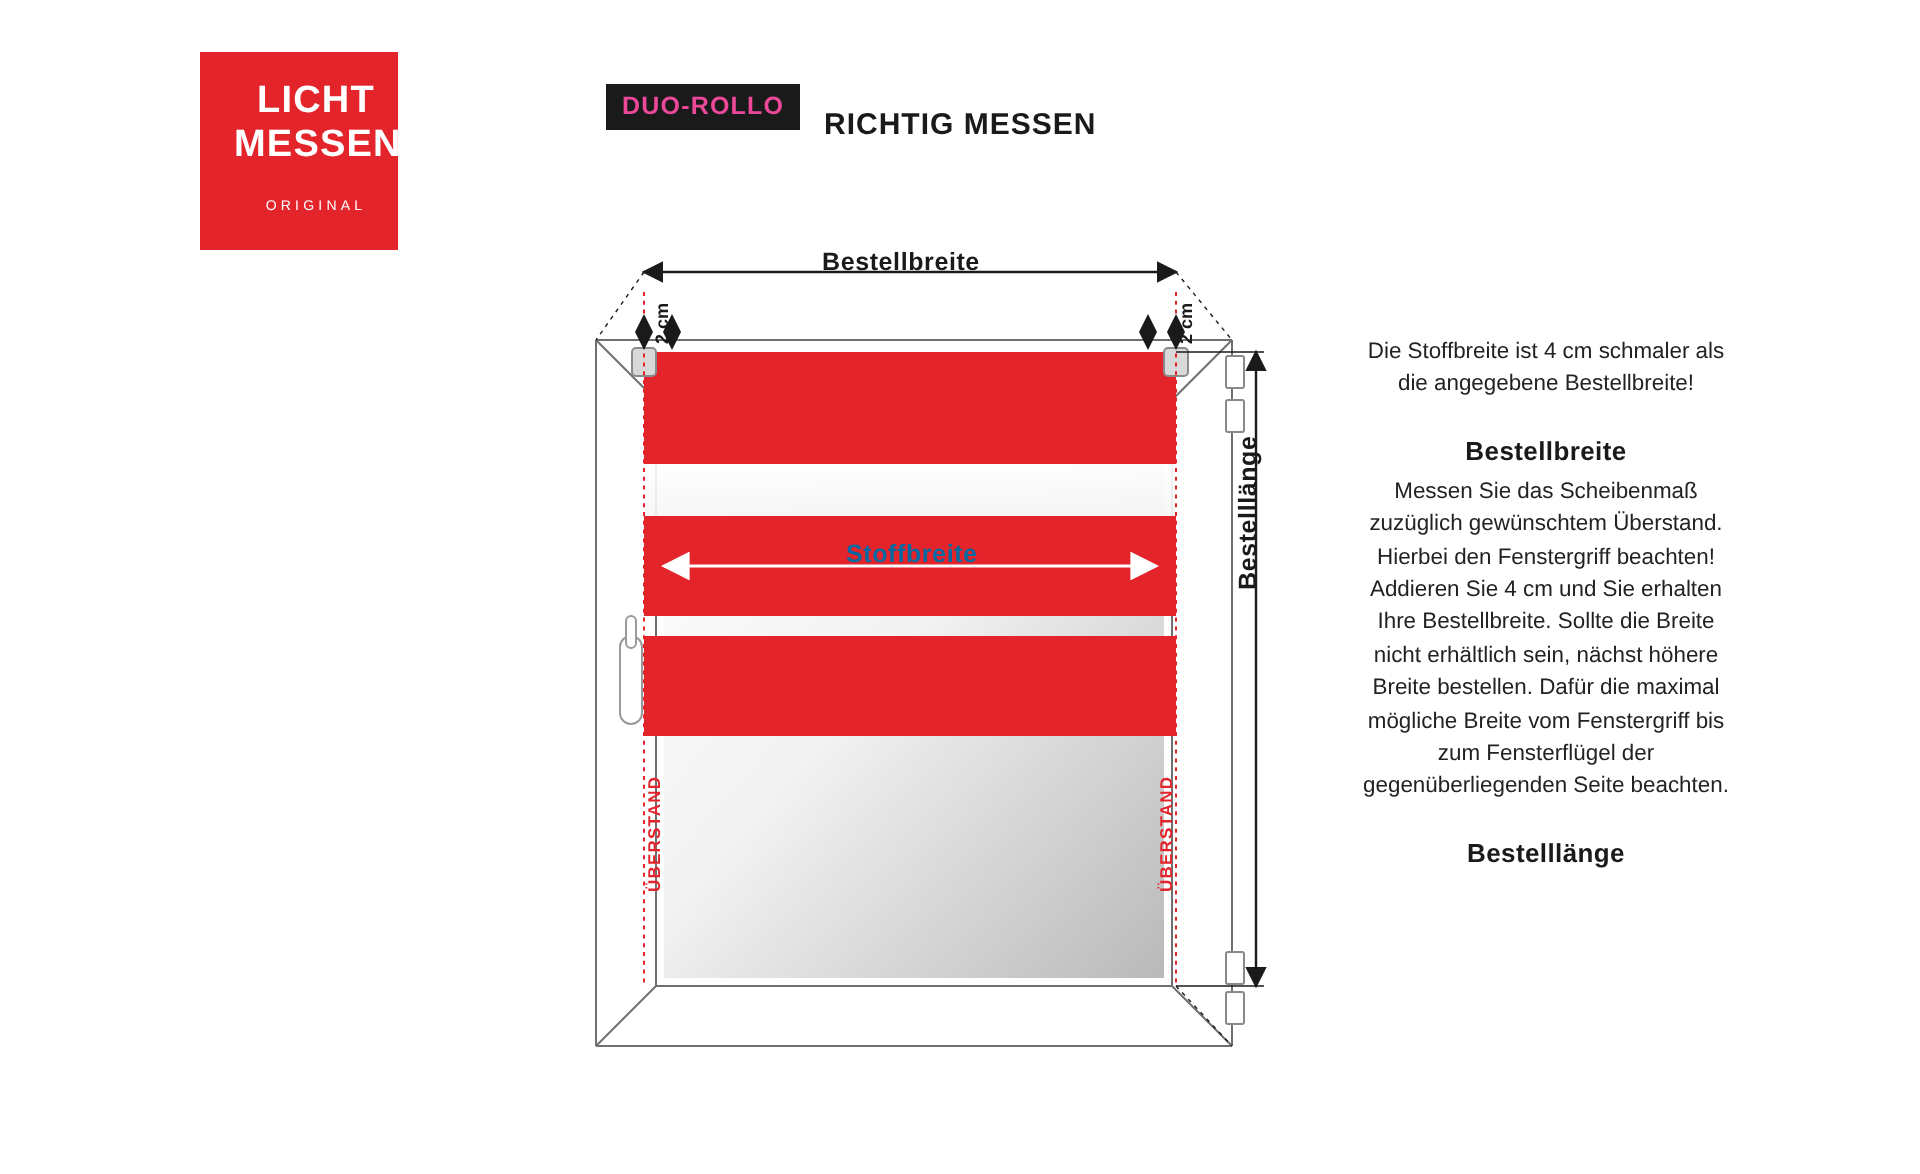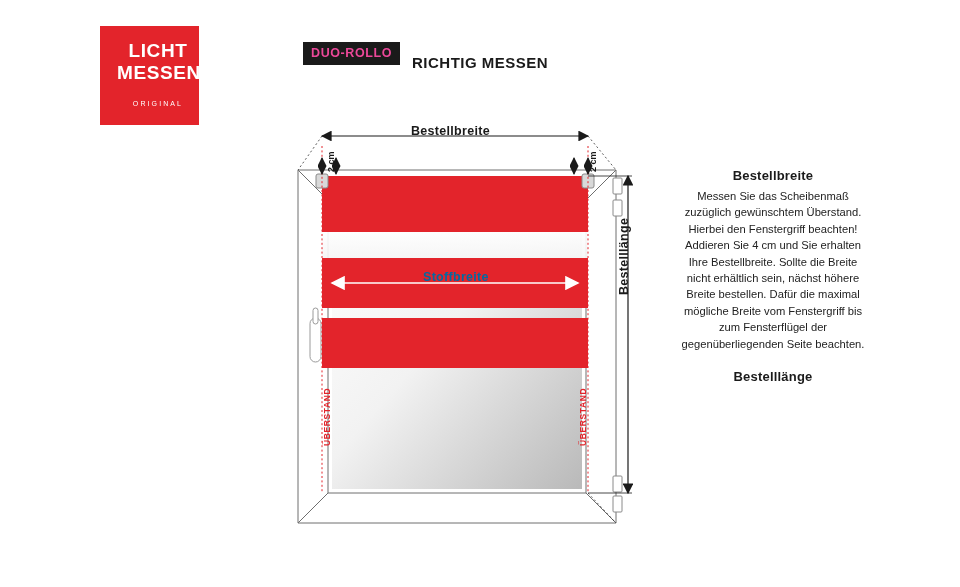--- a/index.html
+++ b/index.html
@@ -266,20 +266,21 @@
 
   <div class="lbl" id="lbl-bestellbreite">Bestellbreite</div>
   <div class="lbl" id="lbl-bestelllaenge">Bestelllänge</div>
   <div class="lbl" id="lbl-stoffbreite">Stoffbreite</div>
   <div class="lbl-2cm" id="lbl-2cm-left">2 cm</div>
   <div class="lbl-2cm" id="lbl-2cm-right">2 cm</div>
   <div class="lbl-ueberstand" id="ueber-left">ÜBERSTAND</div>
   <div class="lbl-ueberstand" id="ueber-right">ÜBERSTAND</div>
 
   <div id="rightcol">
+    <p class="rc-p">Die Stoffbreite ist 4 cm schmaler als die angegebene Bestellbreite!</p>
 
     <h3 class="rc-h">Bestellbreite</h3>
     <p class="rc-p">Messen Sie das Scheibenmaß zuzüglich gewünschtem Überstand. Hierbei den Fenstergriff beachten! Addieren Sie 4 cm und Sie erhalten Ihre Bestellbreite. Sollte die Breite nicht erhältlich sein, nächst höhere Breite bestellen. Dafür die maximal mögliche Breite vom Fenstergriff bis zum Fensterflügel der gegenüberliegenden Seite beachten.</p>
 
     <h3 class="rc-h">Bestelllänge</h3>
   </div>
 
 </div>
 
 </body></html>

